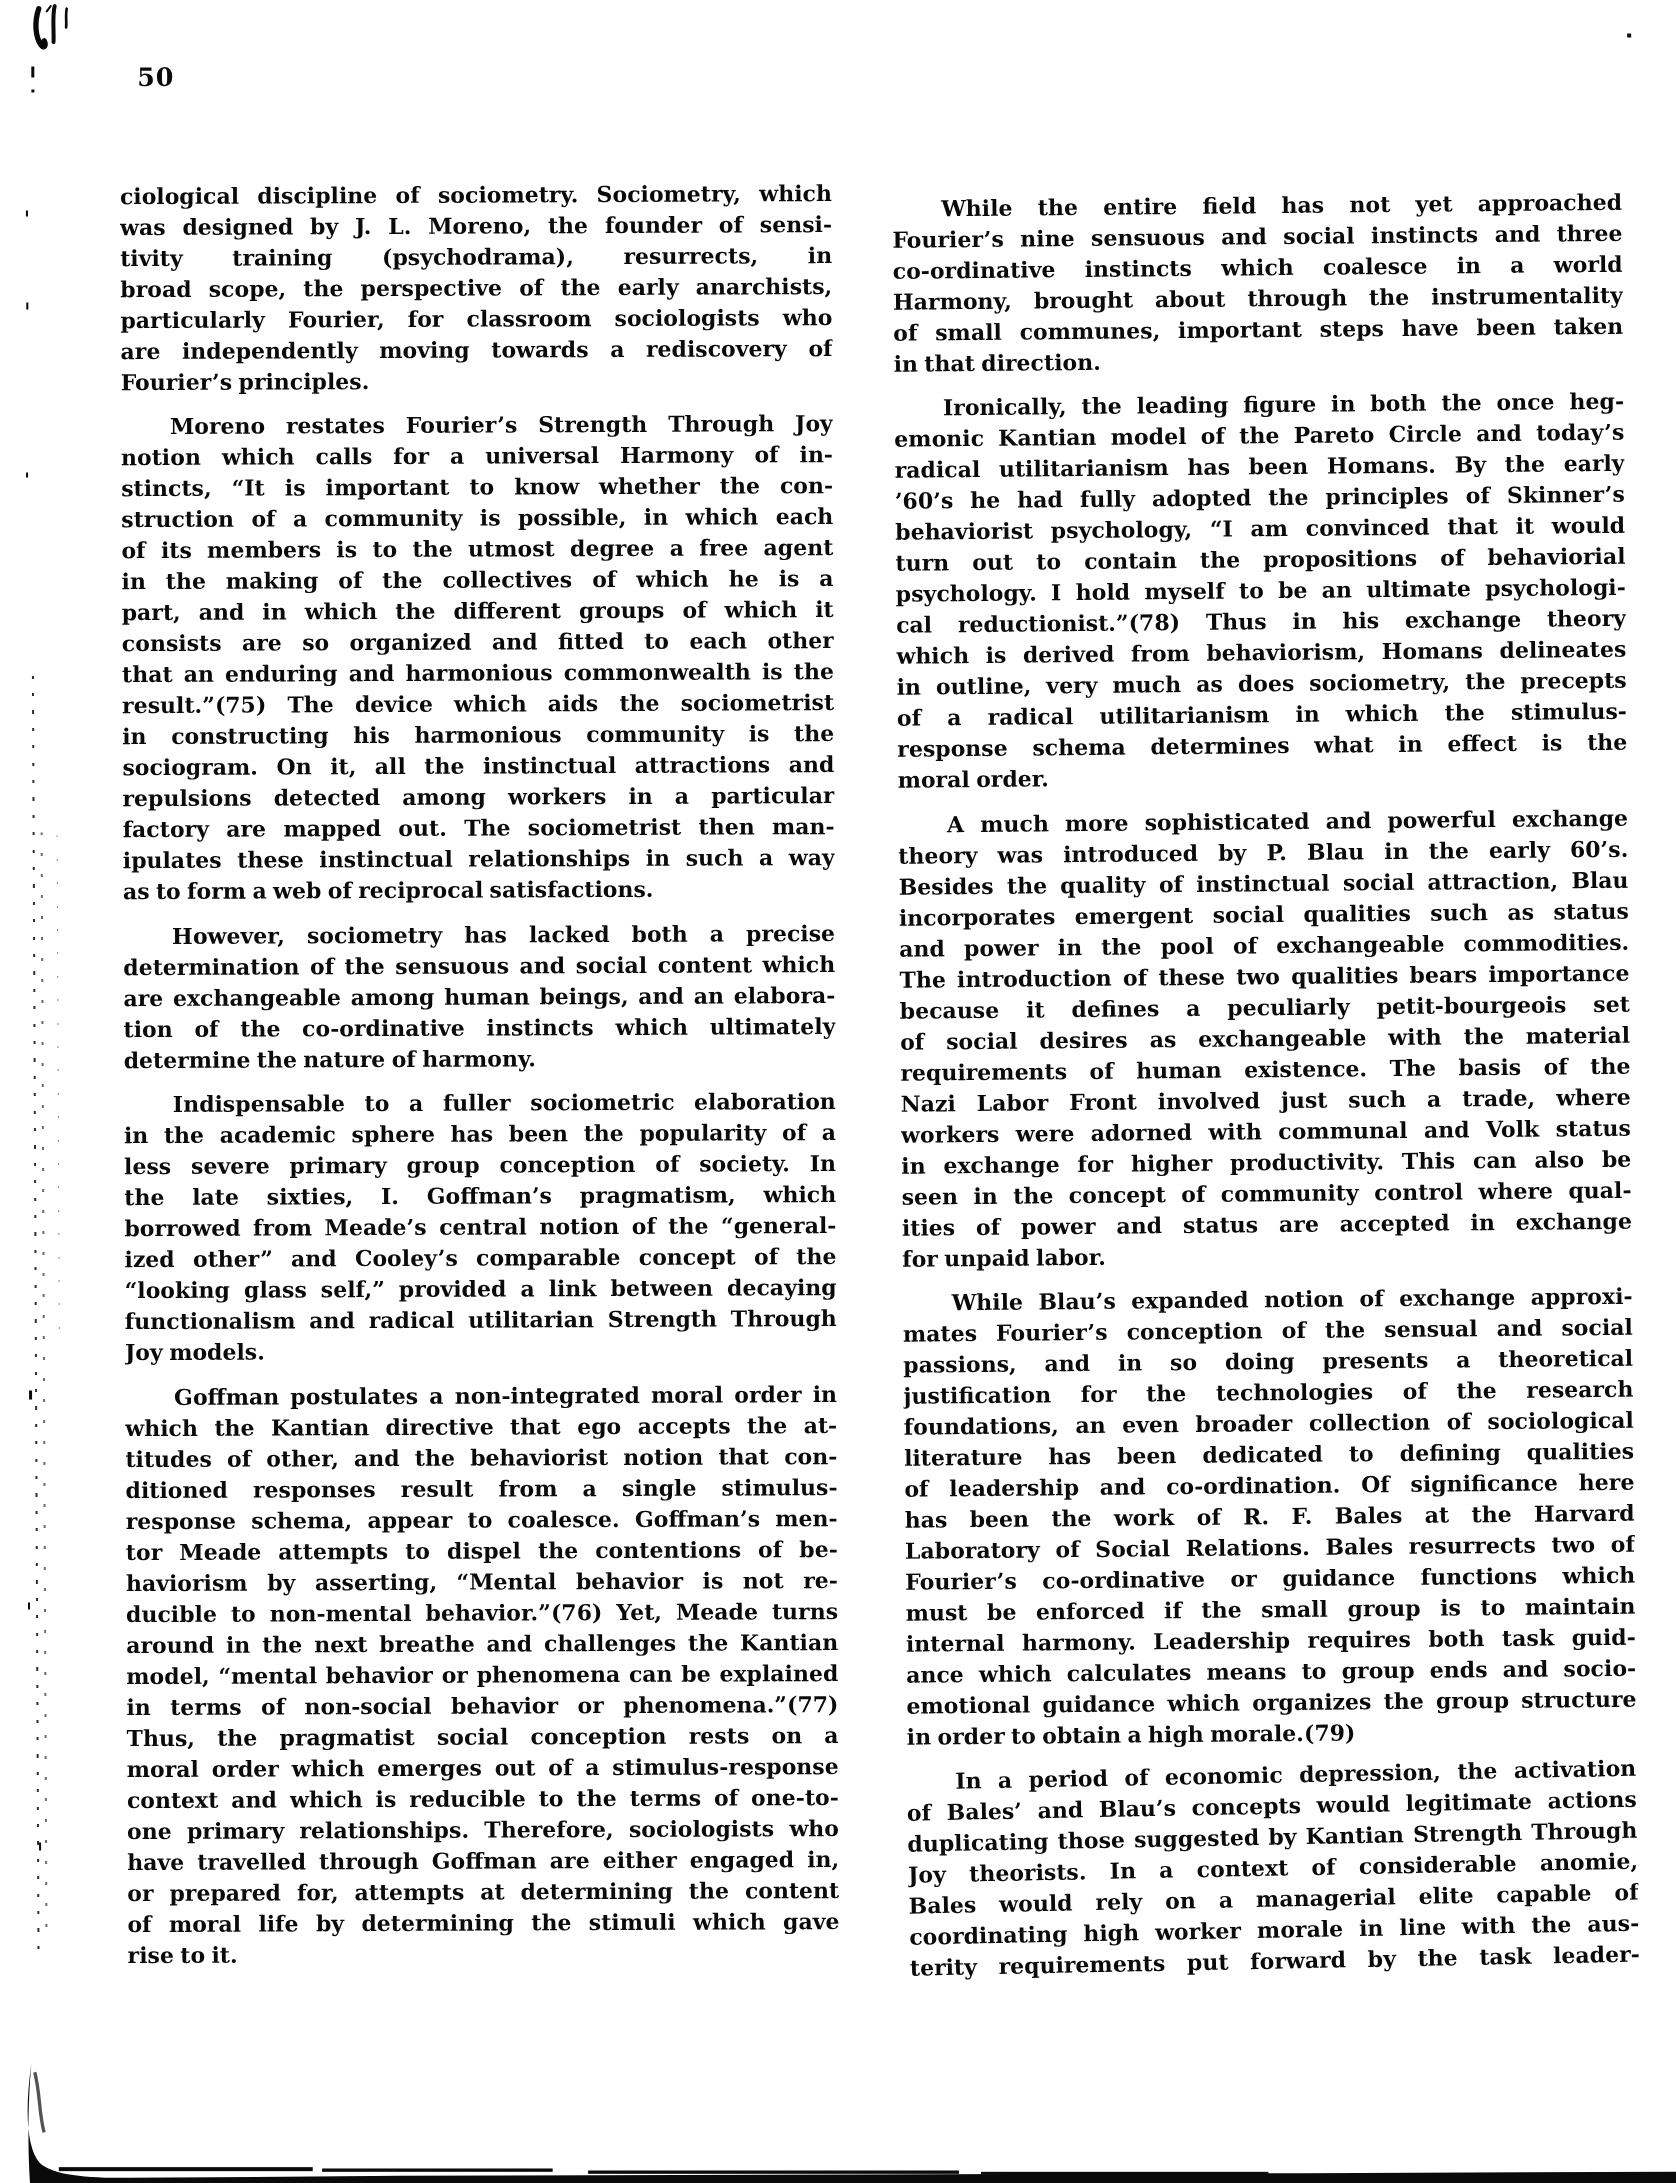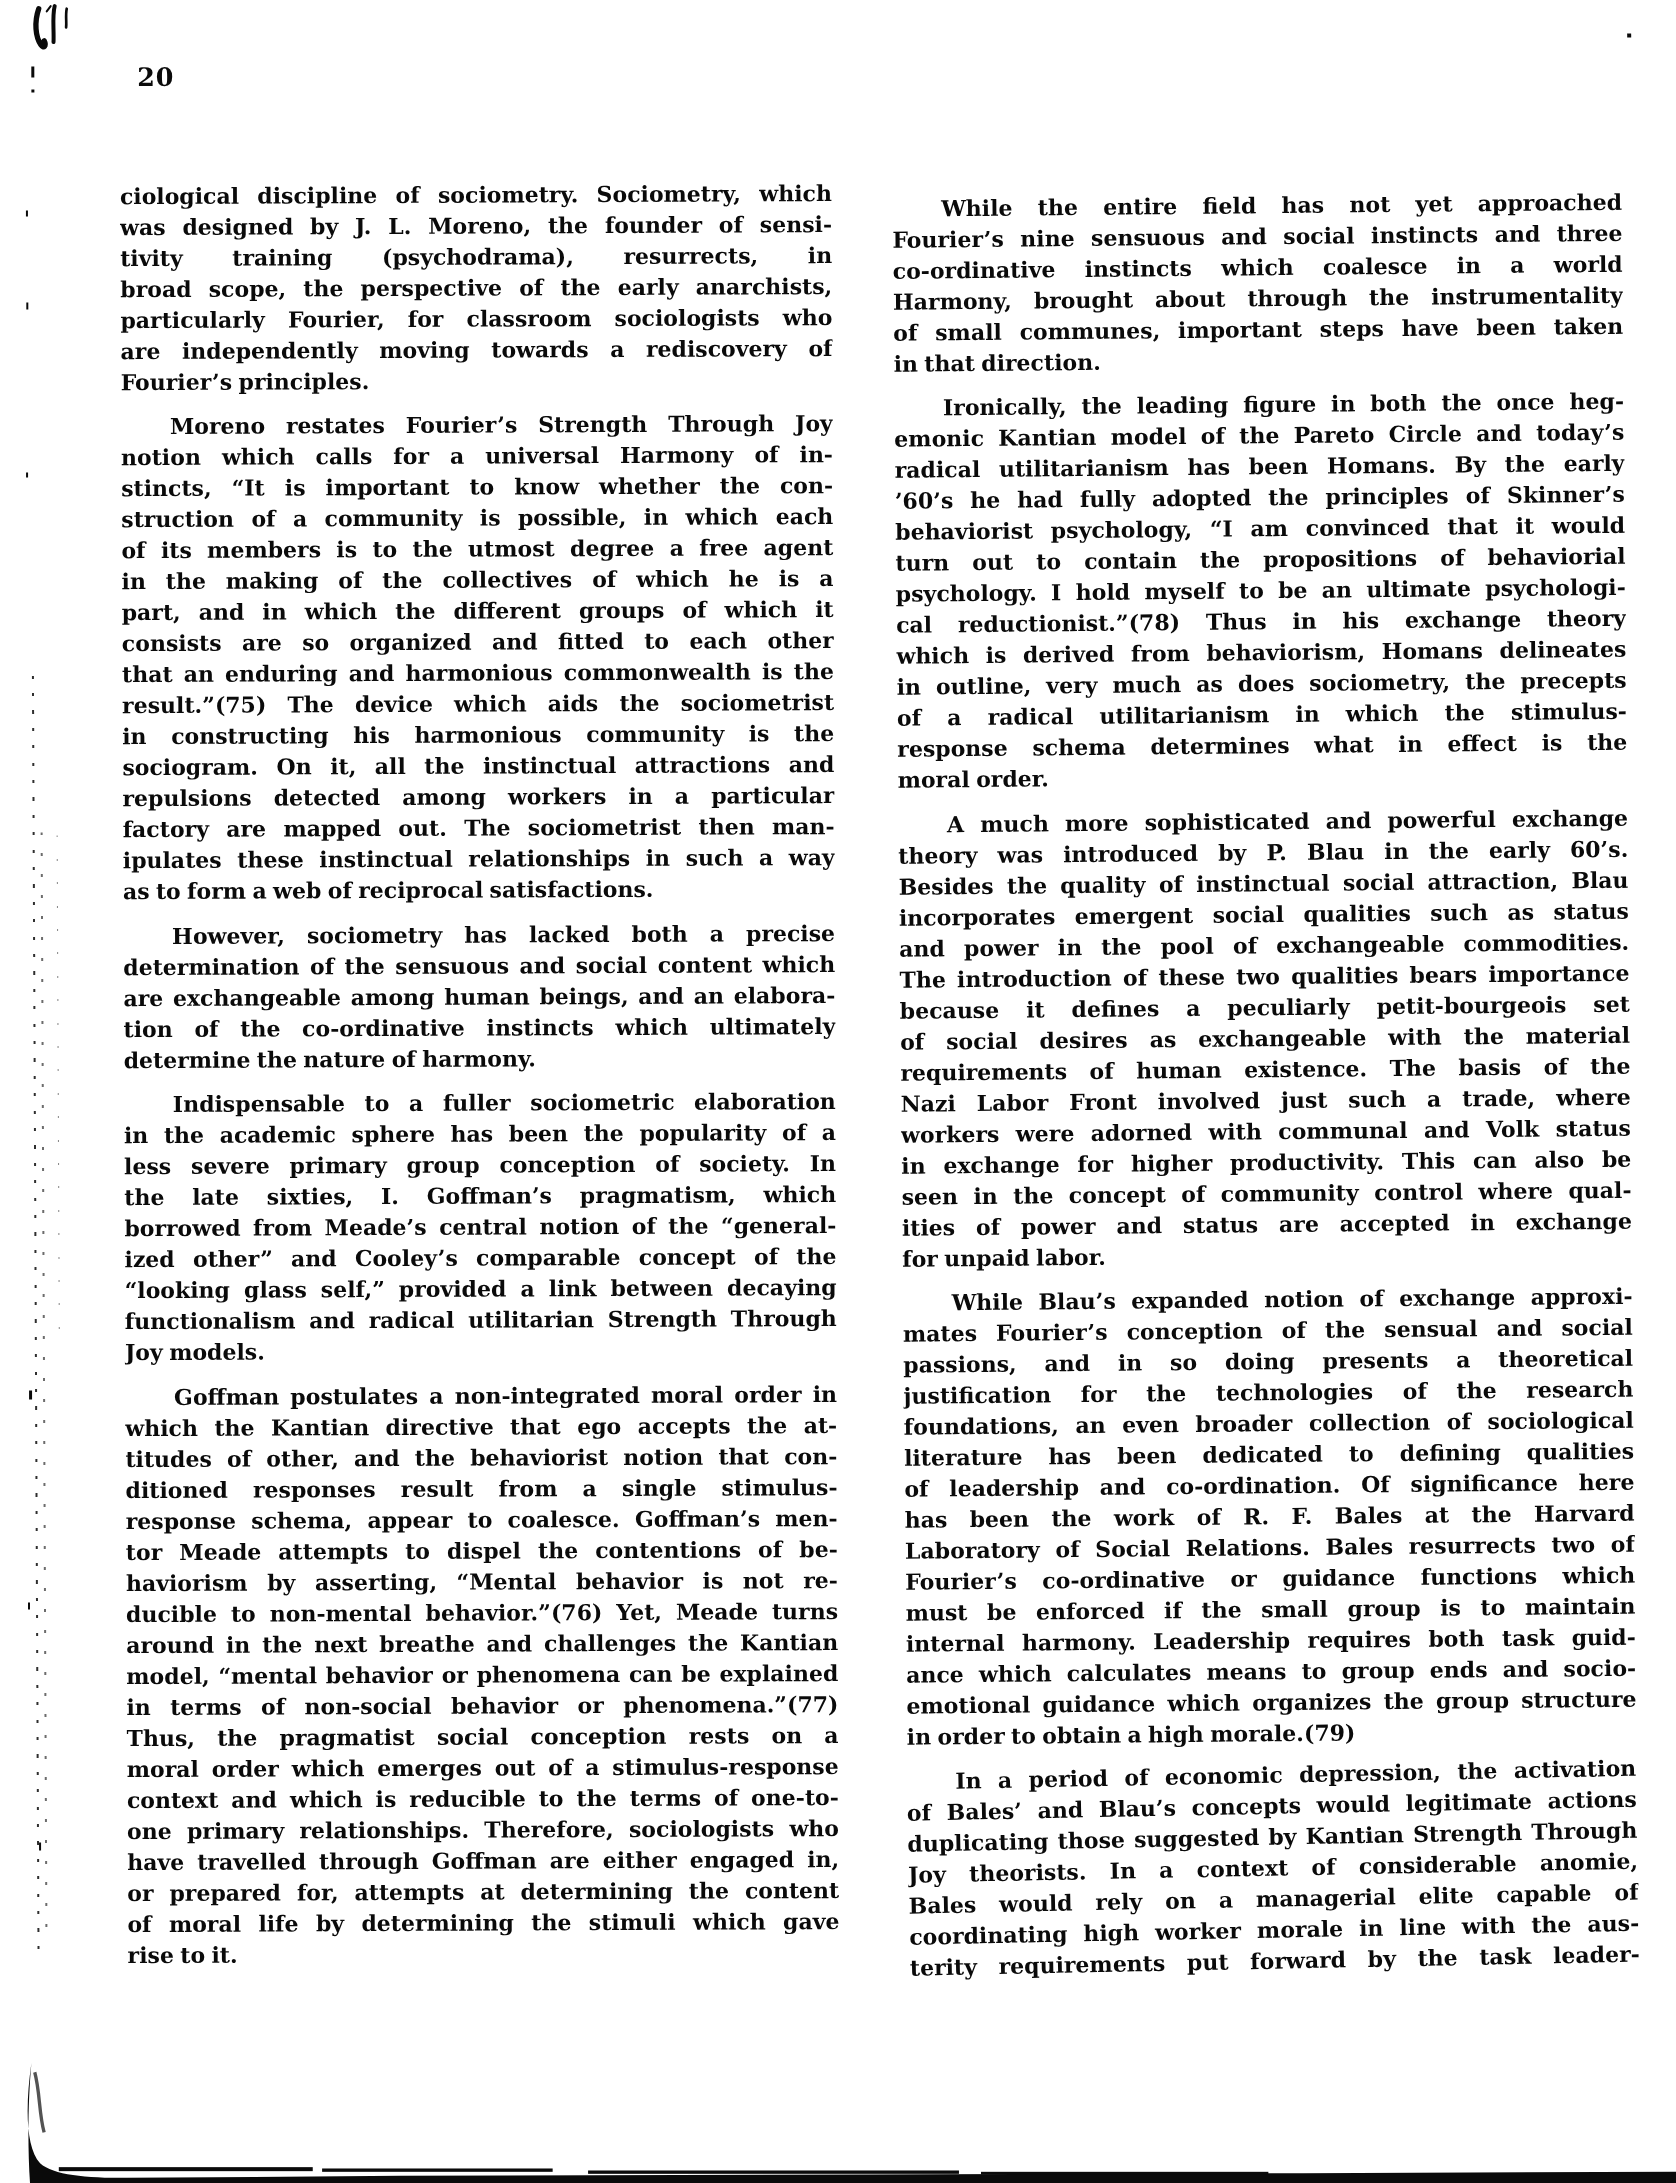--- a/index.html
+++ b/index.html
@@ -121,21 +121,21 @@
 
 <div class="page">
 
   <svg class="ink-scribble" width="80" height="60" viewBox="0 0 120 90" aria-hidden="true">
     <path d="M 28 8 C 21 28 23 50 31 62 C 35 68 40 64 36 56" fill="none" stroke="#0a0a0a" stroke-width="8" stroke-linecap="round"></path>
     <path d="M 52 4 C 48 20 51 40 50 58" fill="none" stroke="#0a0a0a" stroke-width="6" stroke-linecap="round"></path>
     <path d="M 70 8 C 68 18 70 28 69 36" fill="none" stroke="#0a0a0a" stroke-width="4" stroke-linecap="round"></path>
     <path d="M 40 12 L 46 4" fill="none" stroke="#0a0a0a" stroke-width="3" stroke-linecap="round"></path>
   </svg>
 
-  <div class="page-number">20</div>
+  <div class="page-number">50</div>
 
   <div class="columns">
     <div class="col col-left" id="col-left">
         <div class="para">
           <div class="line first">ciological discipline of sociometry. Sociometry, which</div>
           <div class="line">was designed by J. L. Moreno, the founder of sensi-</div>
           <div class="line">tivity training (psychodrama), resurrects, in</div>
           <div class="line">broad scope, the perspective of the early anarchists,</div>
           <div class="line">particularly Fourier, for classroom sociologists who</div>
           <div class="line">are independently moving towards a rediscovery of</div>

